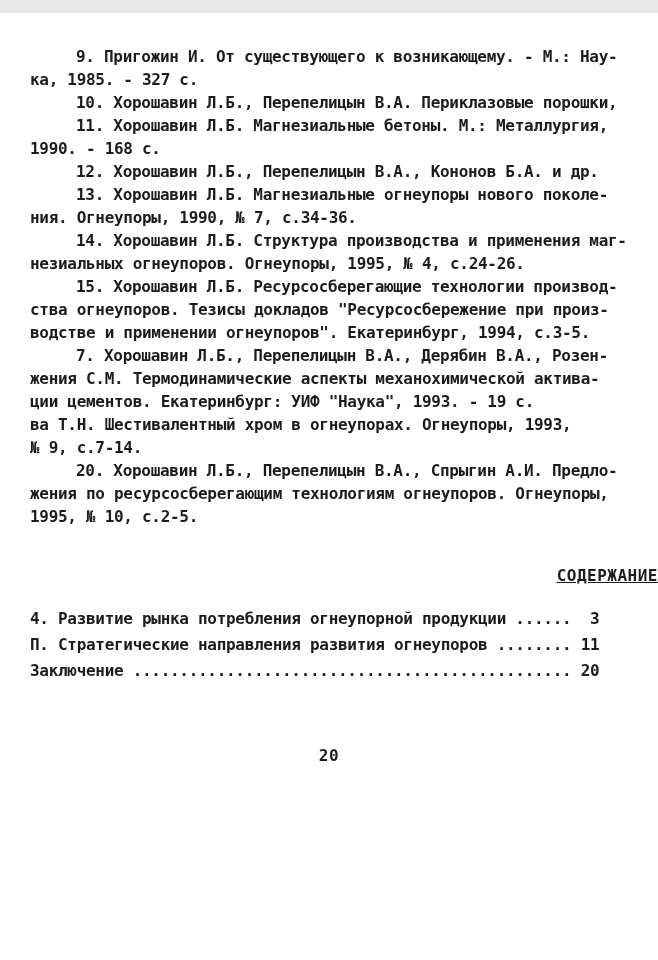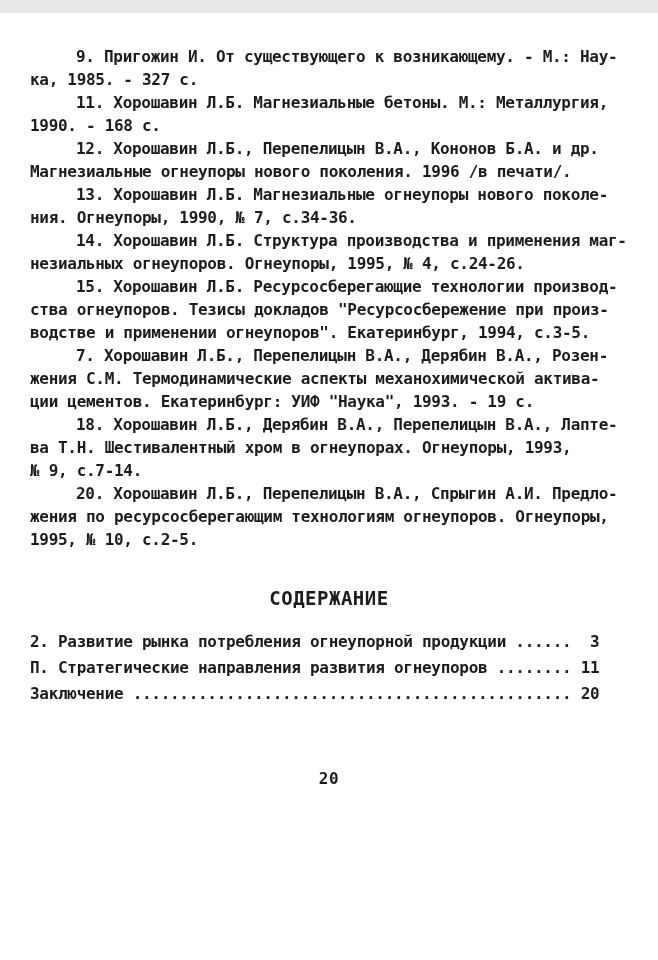--- a/index.html
+++ b/index.html
@@ -26,25 +26,26 @@
     font-size: 16px;
     line-height: 23px;
     letter-spacing: -0.3px;
   }
   .ind {
     padding-left: 46px;
   }
   .toc-heading {
     margin: 36px 0 0 0;
     padding: 0;
-    text-align: center;
-    font-size: 19px;
+    text-align: right;
+    font-size: 16px;
     line-height: 23px;
     font-weight: 700;
     letter-spacing: 0.5px;
+    text-decoration: underline;
   }
   .toc {
     margin-top: 19px;
     padding-left: 30px;
   }
   .toc .ln {
     line-height: 26px;
   }
   .pageno {
     margin-top: 60px;
@@ -60,30 +61,30 @@
 <div class="paper">
 
   <main class="refs">
 
     <div class="para">
       <div class="ln ind">9. Пригожин И. От существующего к возникающему. - М.: Нау-</div>
       <div class="ln">ка, 1985. - 327 с.</div>
     </div>
 
     <div class="para">
+      <div class="ln ind">10. Хорошавин Л.Б., Перепелицын В.А. Периклазовые порошки,</div>
     </div>
 
     <div class="para">
       <div class="ln ind">11. Хорошавин Л.Б. Магнезиальные бетоны. М.: Металлургия,</div>
       <div class="ln">1990. - 168 с.</div>
     </div>
 
     <div class="para">
       <div class="ln ind">12. Хорошавин Л.Б., Перепелицын В.А., Кононов Б.А. и др.</div>
-      <div class="ln">Магнезиальные огнеупоры нового поколения. 1996 /в печати/.</div>
     </div>
 
     <div class="para">
       <div class="ln ind">13. Хорошавин Л.Б. Магнезиальные огнеупоры нового поколе-</div>
       <div class="ln">ния. Огнеупоры, 1990, № 7, с.34-36.</div>
     </div>
 
     <div class="para">
       <div class="ln ind">14. Хорошавин Л.Б. Структура производства и применения маг-</div>
       <div class="ln">незиальных огнеупоров. Огнеупоры, 1995, № 4, с.24-26.</div>
@@ -96,36 +97,35 @@
     </div>
 
     <div class="para">
       <div class="ln ind">7. Хорошавин Л.Б., Перепелицын В.А., Дерябин В.А., Розен-</div>
       <div class="ln">жения С.М. Термодинамические аспекты механохимической актива-</div>
       <div class="ln">ции цементов. Екатеринбург: УИФ "Наука", 1993. - 19 с.</div>
     </div>
 
 
     <div class="para">
-      <div class="ln ind">18. Хорошавин Л.Б., Дерябин В.А., Перепелицын В.А., Лапте-</div>
       <div class="ln">ва Т.Н. Шестивалентный хром в огнеупорах. Огнеупоры, 1993,</div>
       <div class="ln">№ 9, с.7-14.</div>
     </div>
 
     <div class="para">
       <div class="ln ind">20. Хорошавин Л.Б., Перепелицын В.А., Спрыгин А.И. Предло-</div>
       <div class="ln">жения по ресурсосберегающим технологиям огнеупоров. Огнеупоры,</div>
       <div class="ln">1995, № 10, с.2-5.</div>
     </div>
 
   </main>
 
   <h2 class="toc-heading">СОДЕРЖАНИЕ</h2>
 
   <div class="toc">
-    <div class="ln"><span>2. Развитие рынка потребления огнеупорной продукции</span><span> ...... </span><span> 3</span></div>
+    <div class="ln"><span>4. Развитие рынка потребления огнеупорной продукции</span><span> ...... </span><span> 3</span></div>
     <div class="ln"><span>П. Стратегические направления развития огнеупоров</span><span> ........ </span><span>11</span></div>
     <div class="ln"><span>Заключение</span><span> ............................................... </span><span>20</span></div>
   </div>
 
   <div class="pageno">20</div>
 
 </div>
 
 </body></html>

